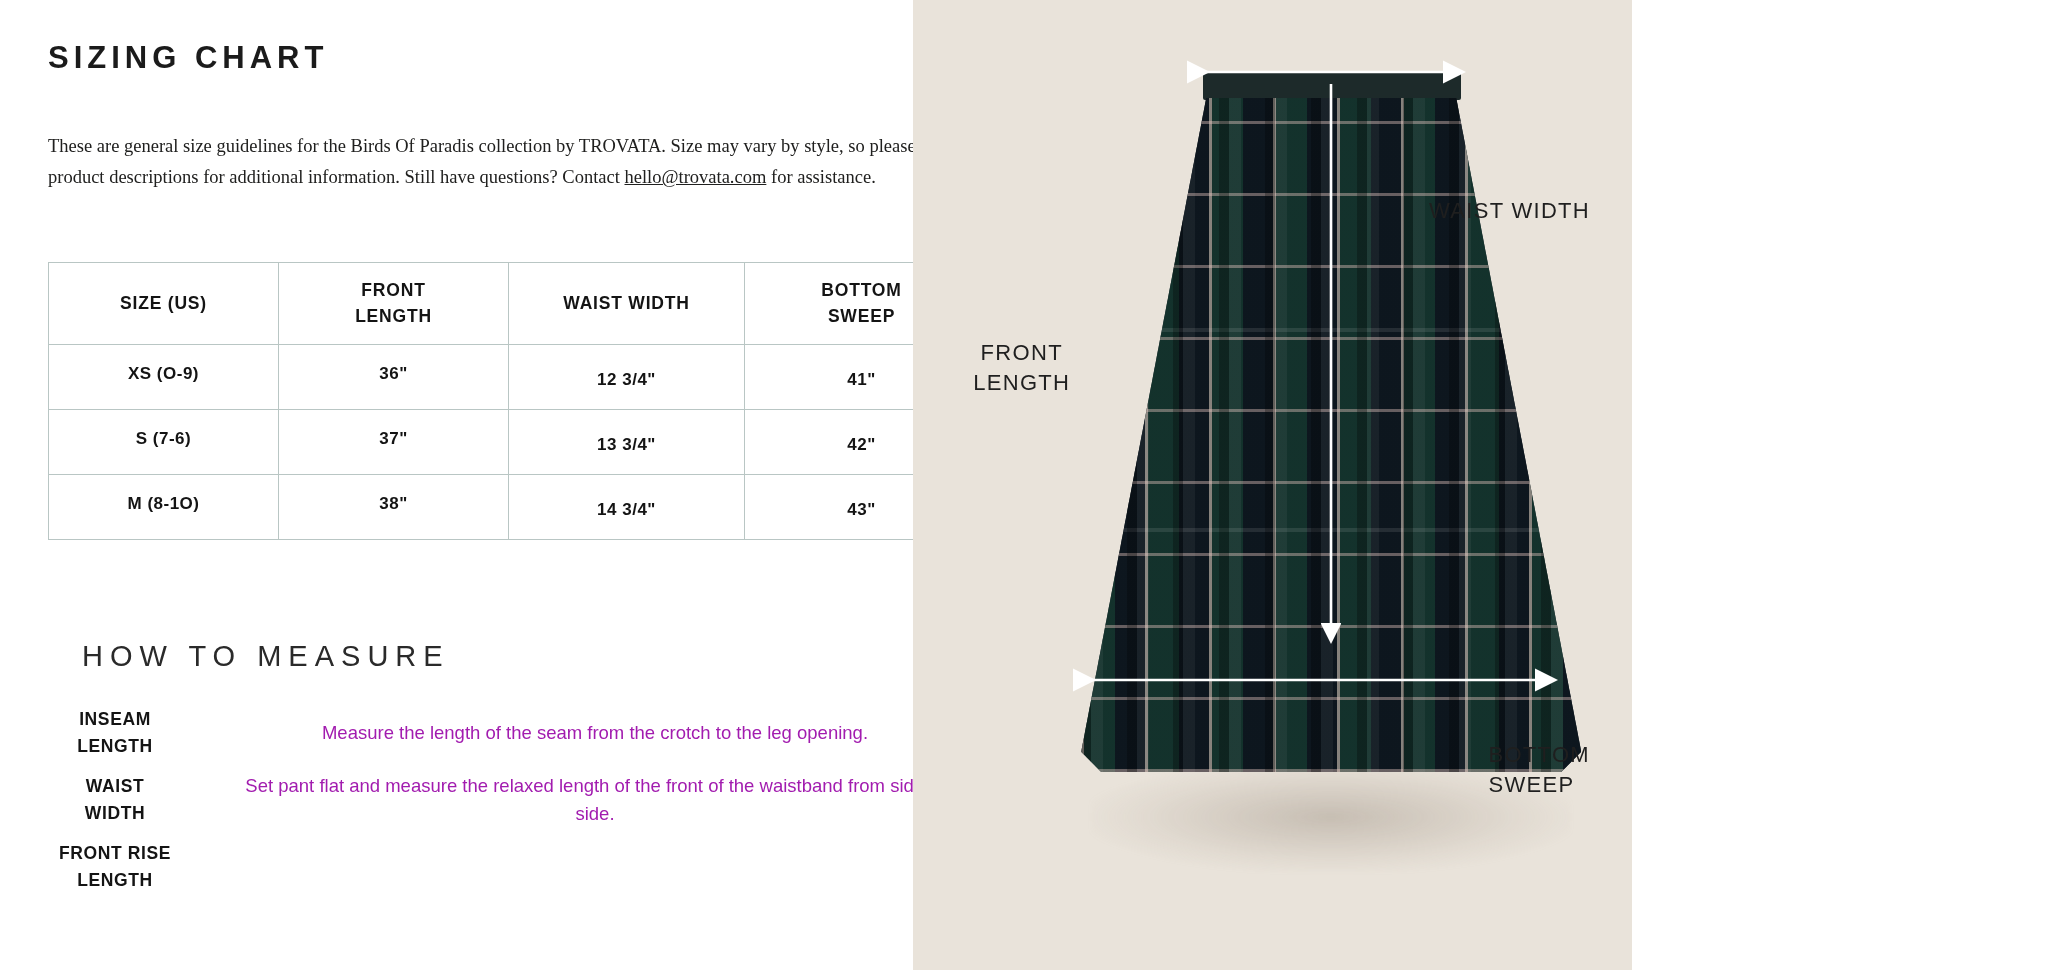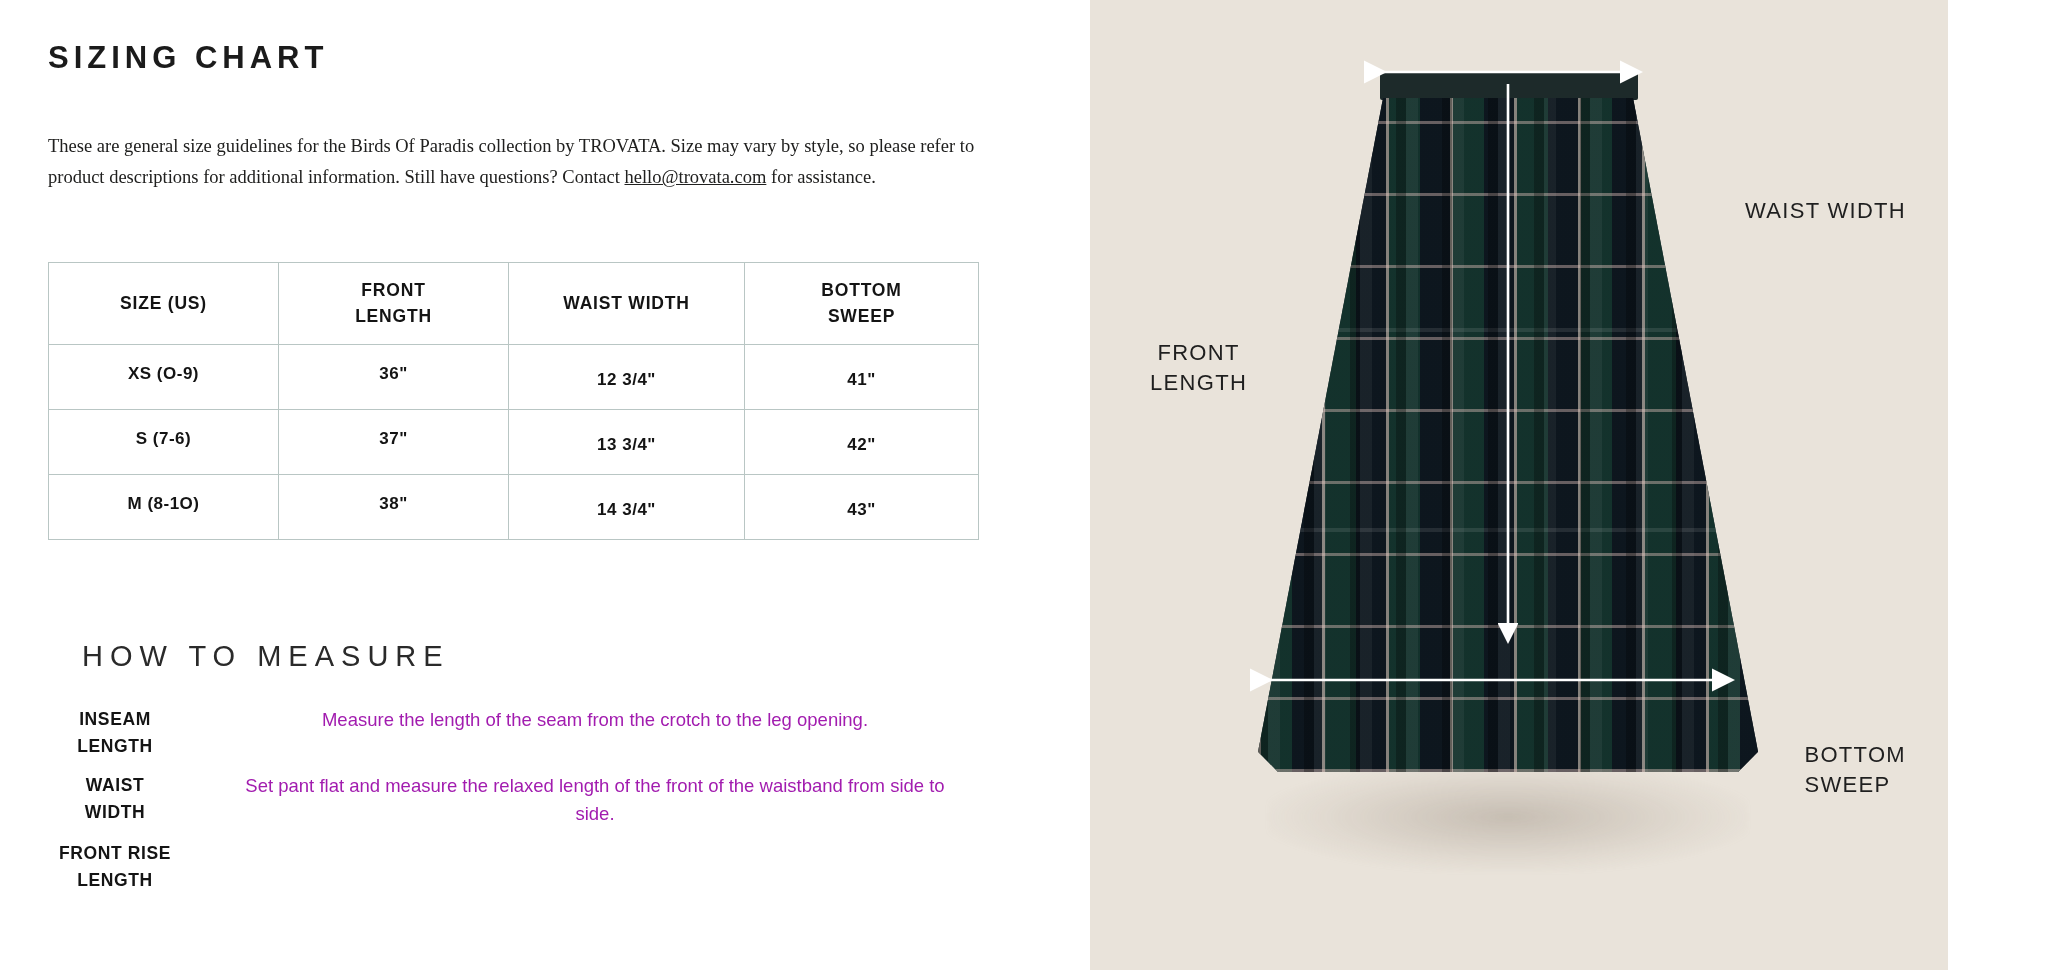--- a/index.html
+++ b/index.html
@@ -7,21 +7,21 @@
     margin: 0;
     padding: 0;
     width: 2048px;
     height: 970px;
     overflow: hidden;
     background: #ffffff;
     font-family: "Liberation Sans", sans-serif;
   }
   .page {
     position: relative;
-    width: 1948px;
+    width: 1632px;
     height: 970px;
     display: flex;
     background: #ffffff;
   }
 
   
   .left-panel {
     width: 1146px;
     height: 970px;
     position: relative;
@@ -110,21 +110,21 @@
   }
 
   .measure-list {
     position: absolute;
     left: 20px;
     top: 706px;
     width: 960px;
   }
   .measure-row {
     display: flex;
-    align-items: flex-start;
+    align-items: center;
     margin-bottom: 12px;
   }
   .measure-term {
     width: 190px;
     flex: 0 0 190px;
     text-align: center;
     font-family: "Liberation Sans", sans-serif;
     font-size: 17.5px;
     font-weight: 700;
     letter-spacing: 0.6px;

